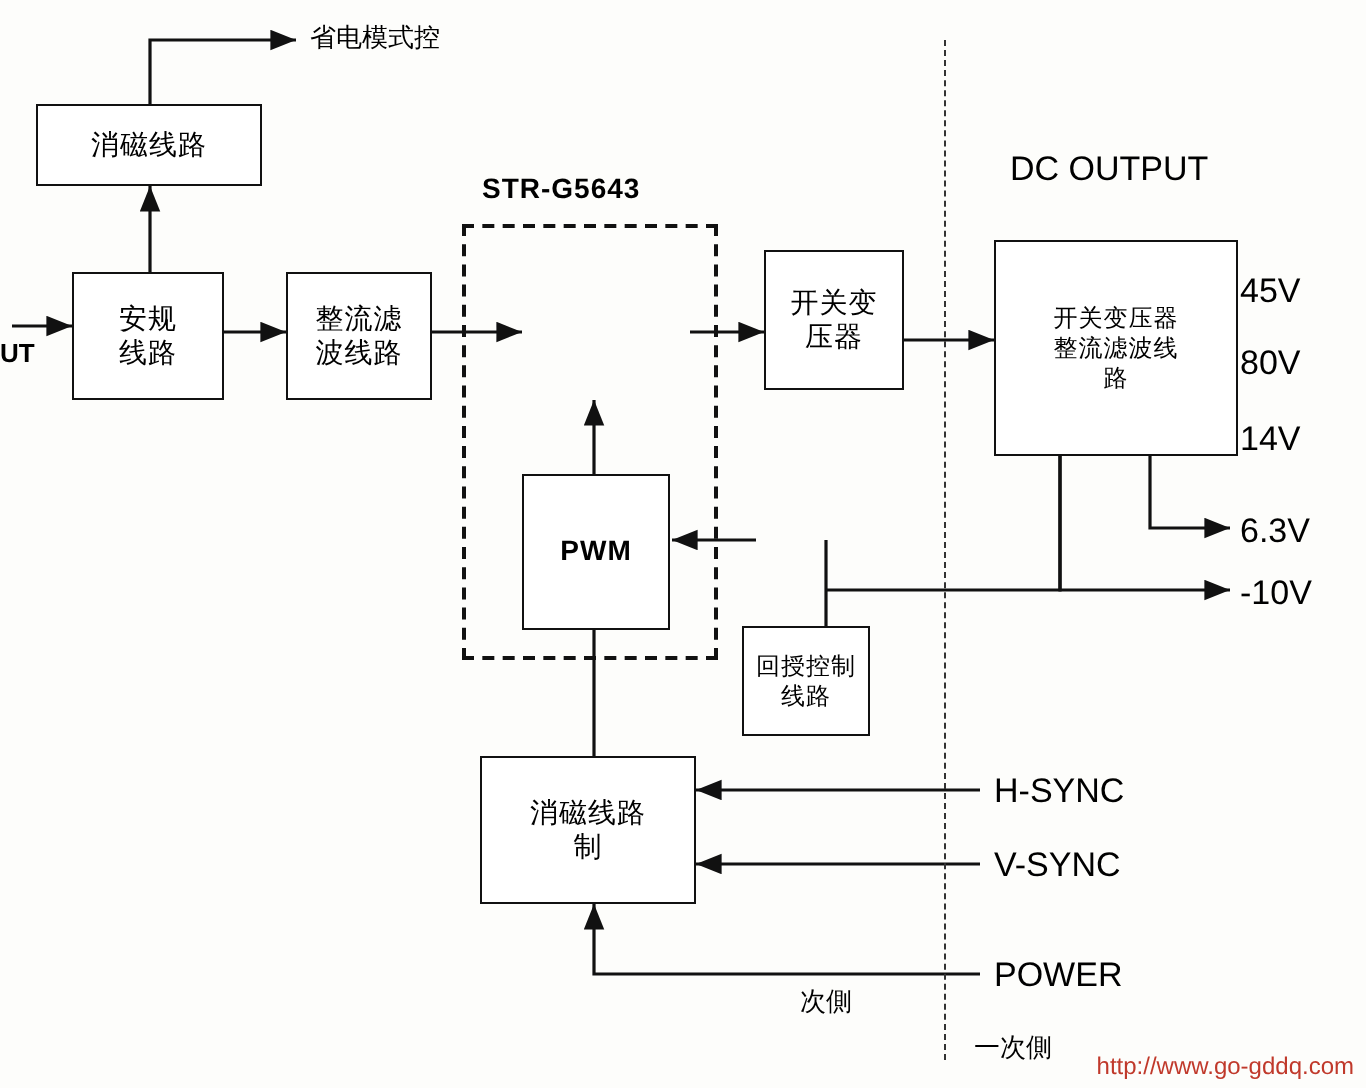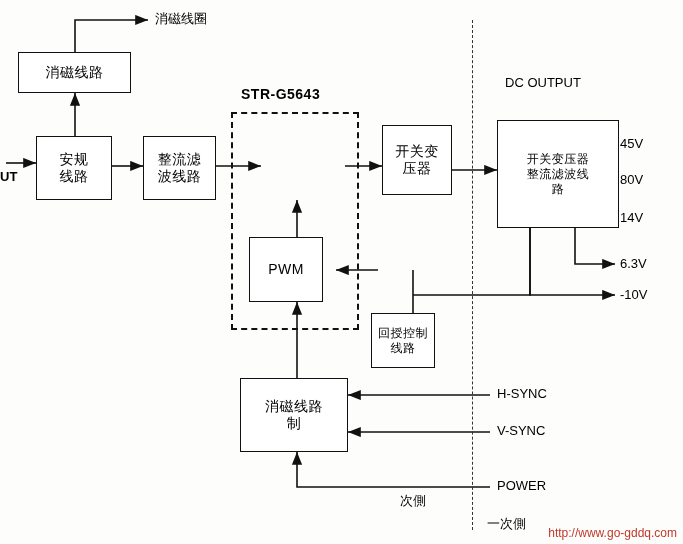--- a/index.html
+++ b/index.html
@@ -25,21 +25,21 @@
     box-sizing:border-box;
     letter-spacing:0.5px;
     white-space:pre-line;
   }
   .lbl{
     position:absolute;
     font-size:13px;
     color:#000;
     white-space:pre;
   }
-  .lbl.en{font-family:"Liberation Sans", sans-serif;font-weight:bold;font-size:13px;}
+  .lbl.en{font-family:"Liberation Sans", sans-serif;font-weight:bold;font-size:17px;}
   .dashed{
     position:absolute;
     border:2px dashed #111;
     background:transparent;
     box-sizing:border-box;
   }
   .title-str{
     position:absolute;
     font-weight:bold;
     font-size:14px;
@@ -123,29 +123,29 @@
 波线路</div>
 
 
   <div class="box" style="left:382px;top:125px;width:70px;height:70px;">开关变
 压器</div>
 
   <div class="box" style="left:497px;top:120px;width:122px;height:108px;font-size:12px;">开关变压器
 整流滤波线
 路</div>
 
-  <div class="box" style="left:249px;top:237px;width:74px;height:65px;">PWM</div>
+  <div class="box" style="left:261px;top:237px;width:74px;height:78px;font-weight:bold;">PWM</div>
 
   <div class="box" style="left:371px;top:313px;width:64px;height:55px;font-size:12px;">回授控制
 线路</div>
 
   <div class="box" style="left:240px;top:378px;width:108px;height:74px;">消磁线路
 制</div>
 
-  <div class="lbl" style="left:155px;top:10px;">消磁线圈</div>
+  <div class="lbl" style="left:155px;top:10px;">省电模式控</div>
 
   <div class="lbl" style="left:0px;top:128px;font-weight:bold;margin-top:41px;">UT</div>
 
   <div class="title-str" style="left:241px;top:86px;">STR-G5643</div>
 
   <div class="lbl en" style="left:505px;top:75px;font-weight:normal;">DC OUTPUT</div>
 
   <div class="lbl en" style="left:620px;top:136px;font-weight:normal;">45V</div>
   <div class="lbl en" style="left:620px;top:172px;font-weight:normal;">80V</div>
   <div class="lbl en" style="left:620px;top:210px;font-weight:normal;">14V</div>

